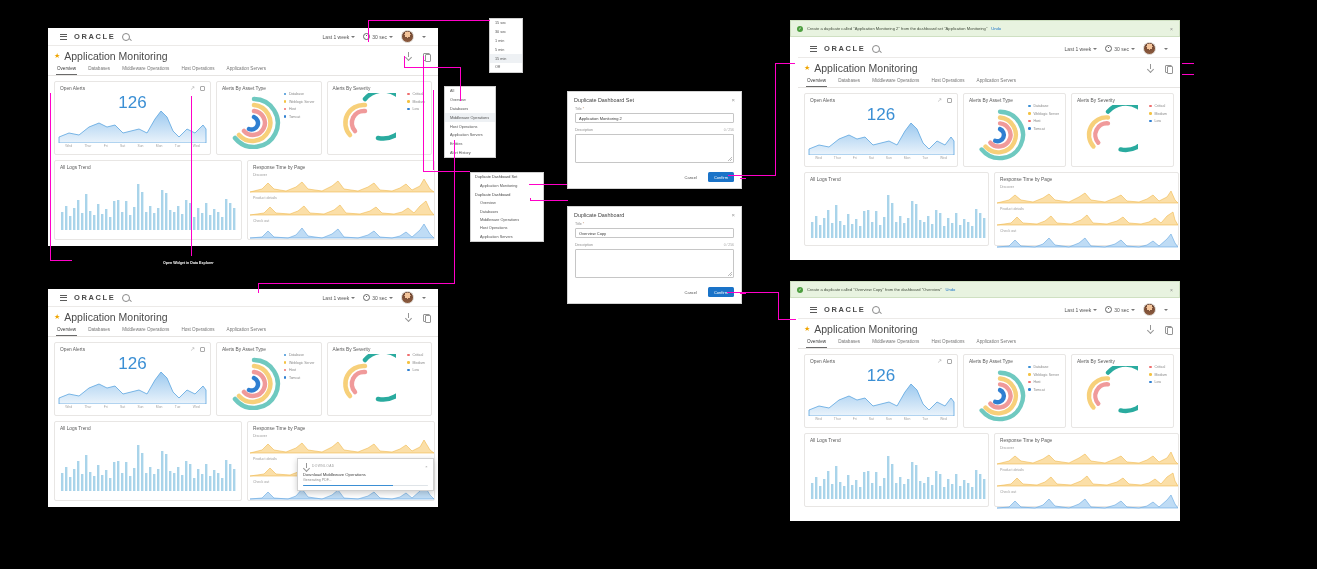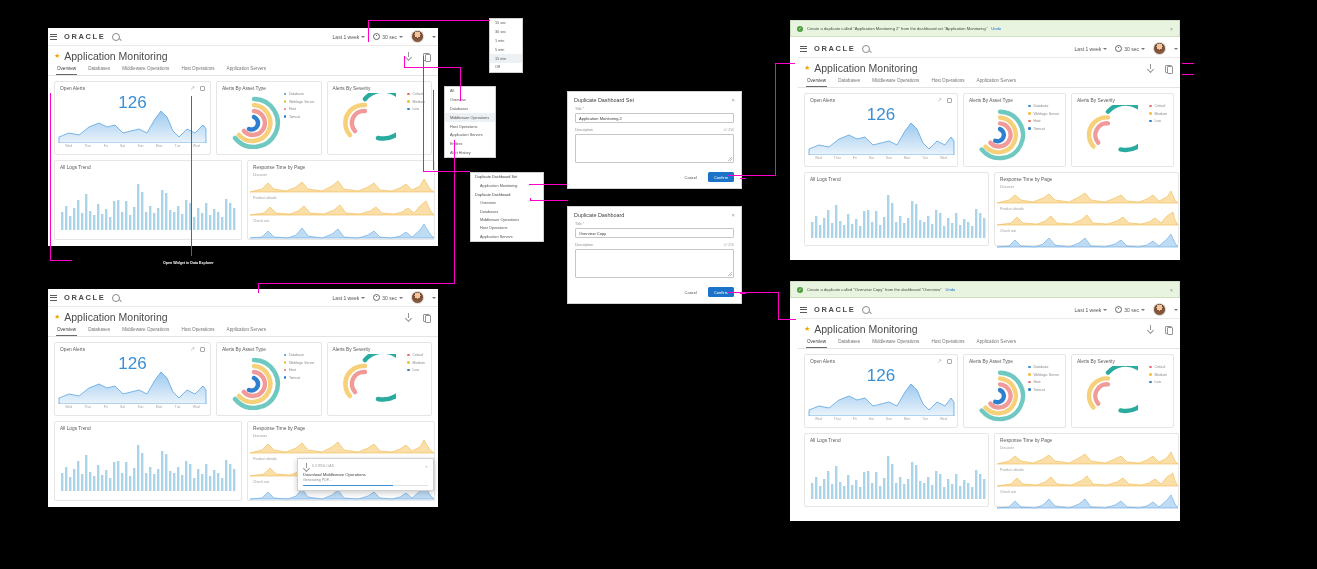--- a/index.html
+++ b/index.html
@@ -3,21 +3,21 @@
 <meta charset="utf-8">
 <style>
   html,body{margin:0;padding:0;background:#000;}
   body{width:1317px;height:569px;position:relative;overflow:hidden;
        font-family:"Liberation Sans",sans-serif;color:#3a3a3a;}
 
   .panel{position:absolute;background:#fff;overflow:hidden;}
 
   
   .topbar{height:17px;display:flex;align-items:center;background:#fff;
-          border-bottom:1px solid #eceae8;padding:0 2px;gap:7px;text-align:center;}
+          border-bottom:1px solid #eceae8;padding:0 12px;gap:7px;text-align:center;}
   .hamb{display:flex;flex-direction:column;gap:1.5px;cursor:pointer;}
   .hamb i{display:block;width:7px;height:1px;background:#5b5b5b;}
   .oracle-logo{font-size:7.5px;letter-spacing:1.6px;font-weight:700;color:#4a4a4a;}
   .srch{width:6px;height:6px;border:1px solid #8a8a8a;border-radius:50%;position:relative;}
   .srch:after{content:"";position:absolute;width:2.5px;height:1px;background:#8a8a8a;
               transform:rotate(45deg);right:-2px;bottom:0px;}
   .topbar-right{margin-left:auto;display:flex;align-items:center;gap:8px;}
   .tb-item{font-size:5px;color:#555;display:flex;align-items:center;gap:2px;white-space:nowrap;}
   .caret{width:0;height:0;border-left:2px solid transparent;border-right:2px solid transparent;
          border-top:2.5px solid #777;}

